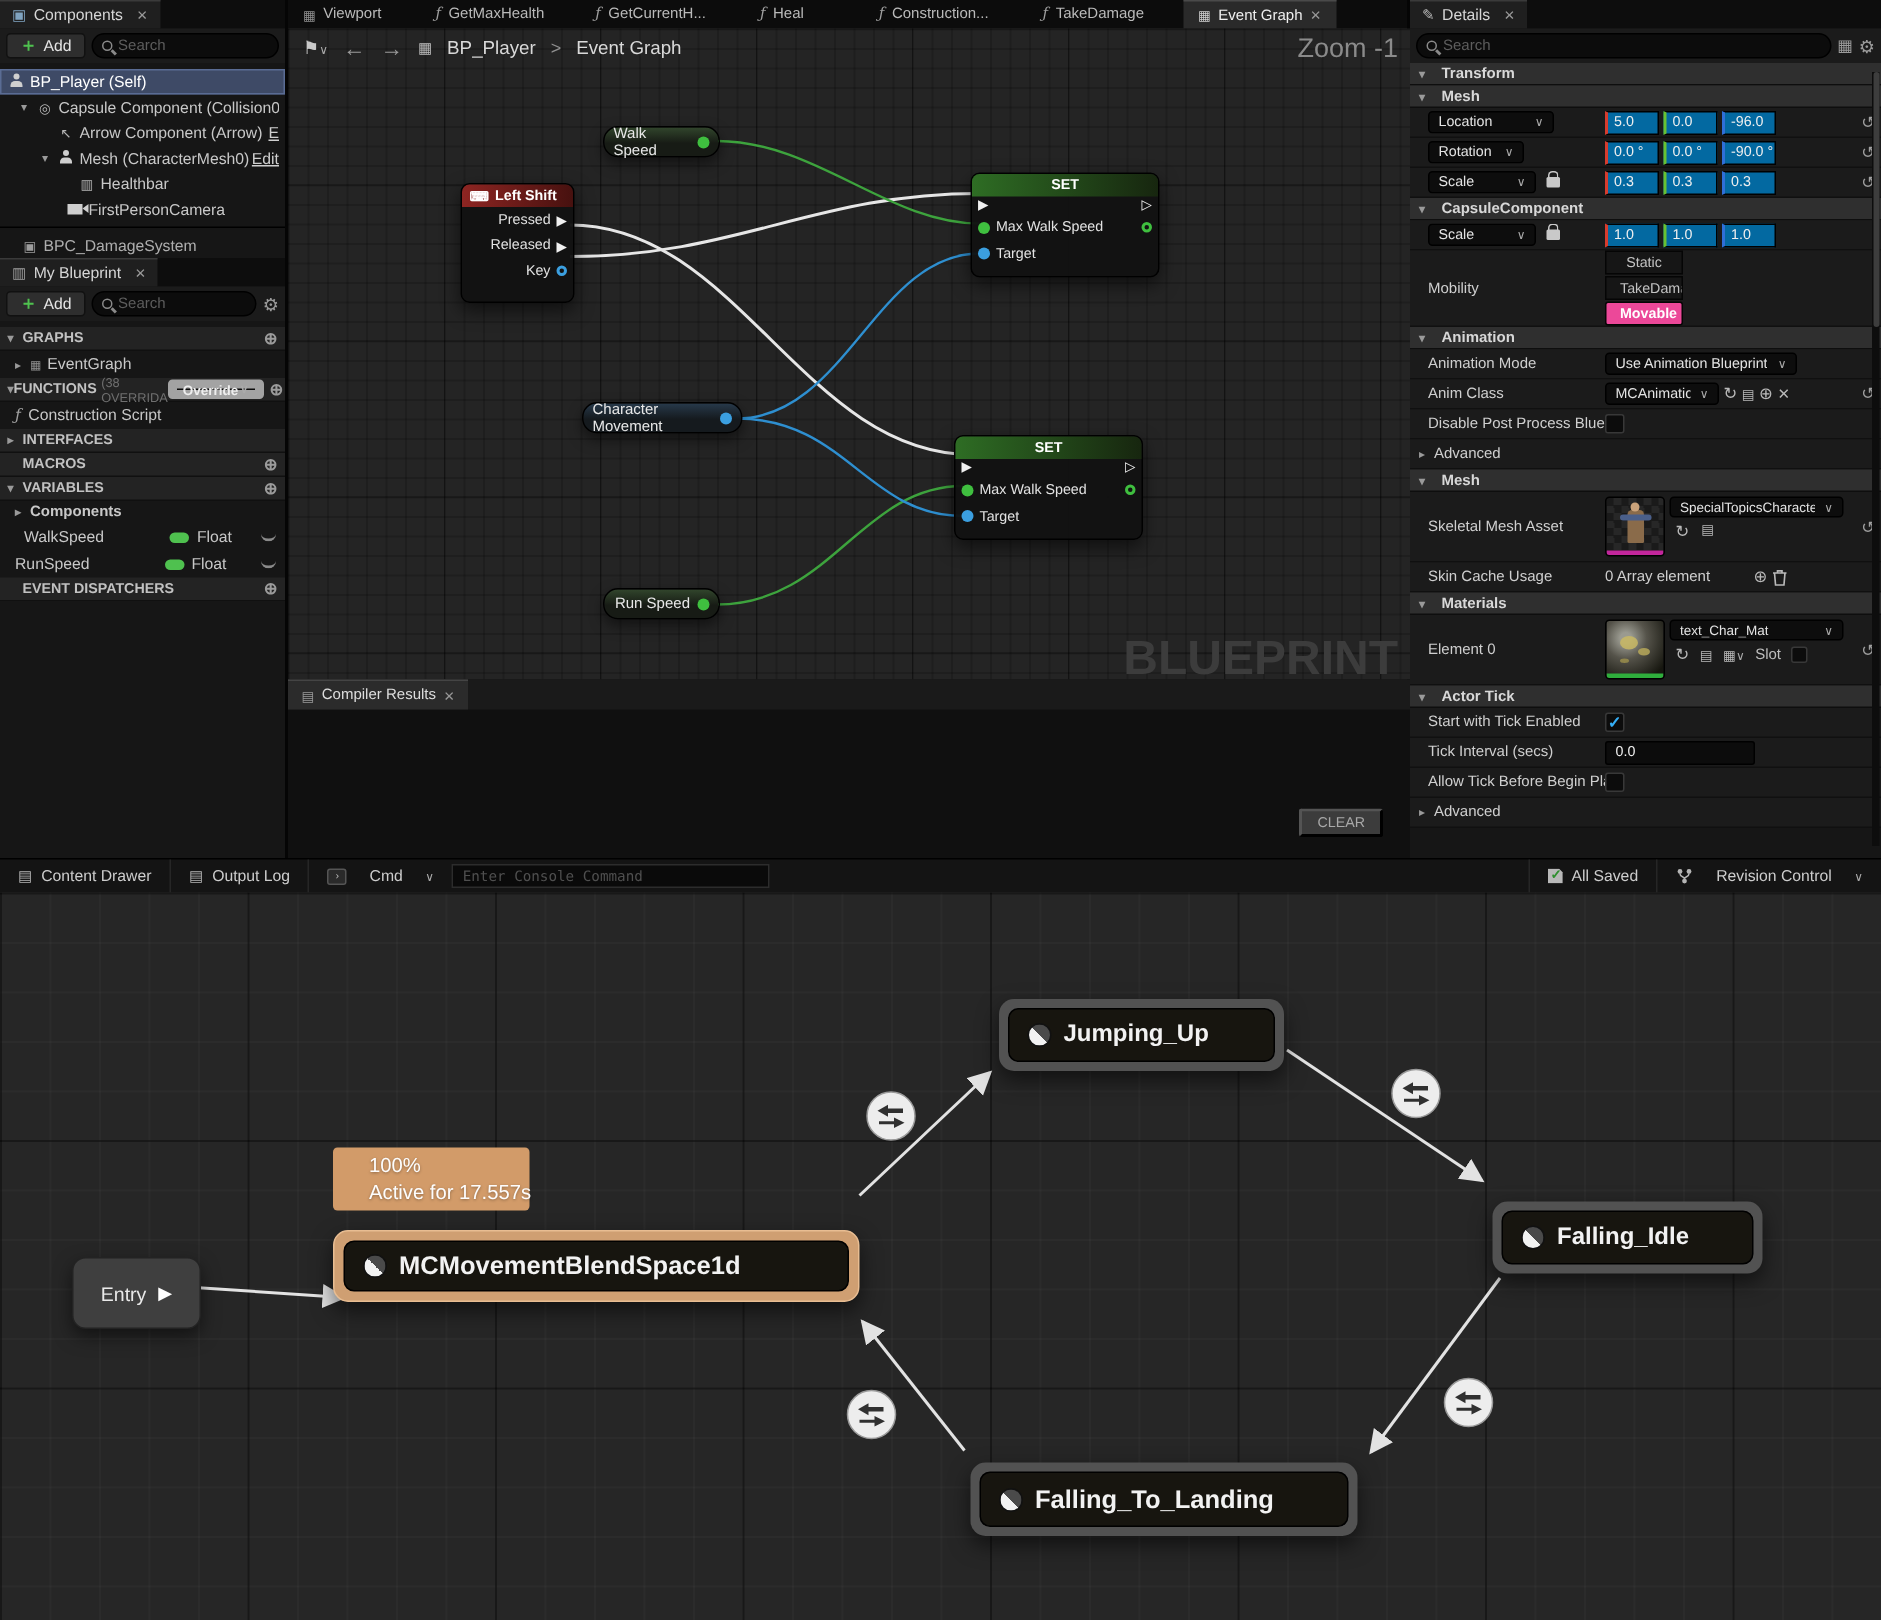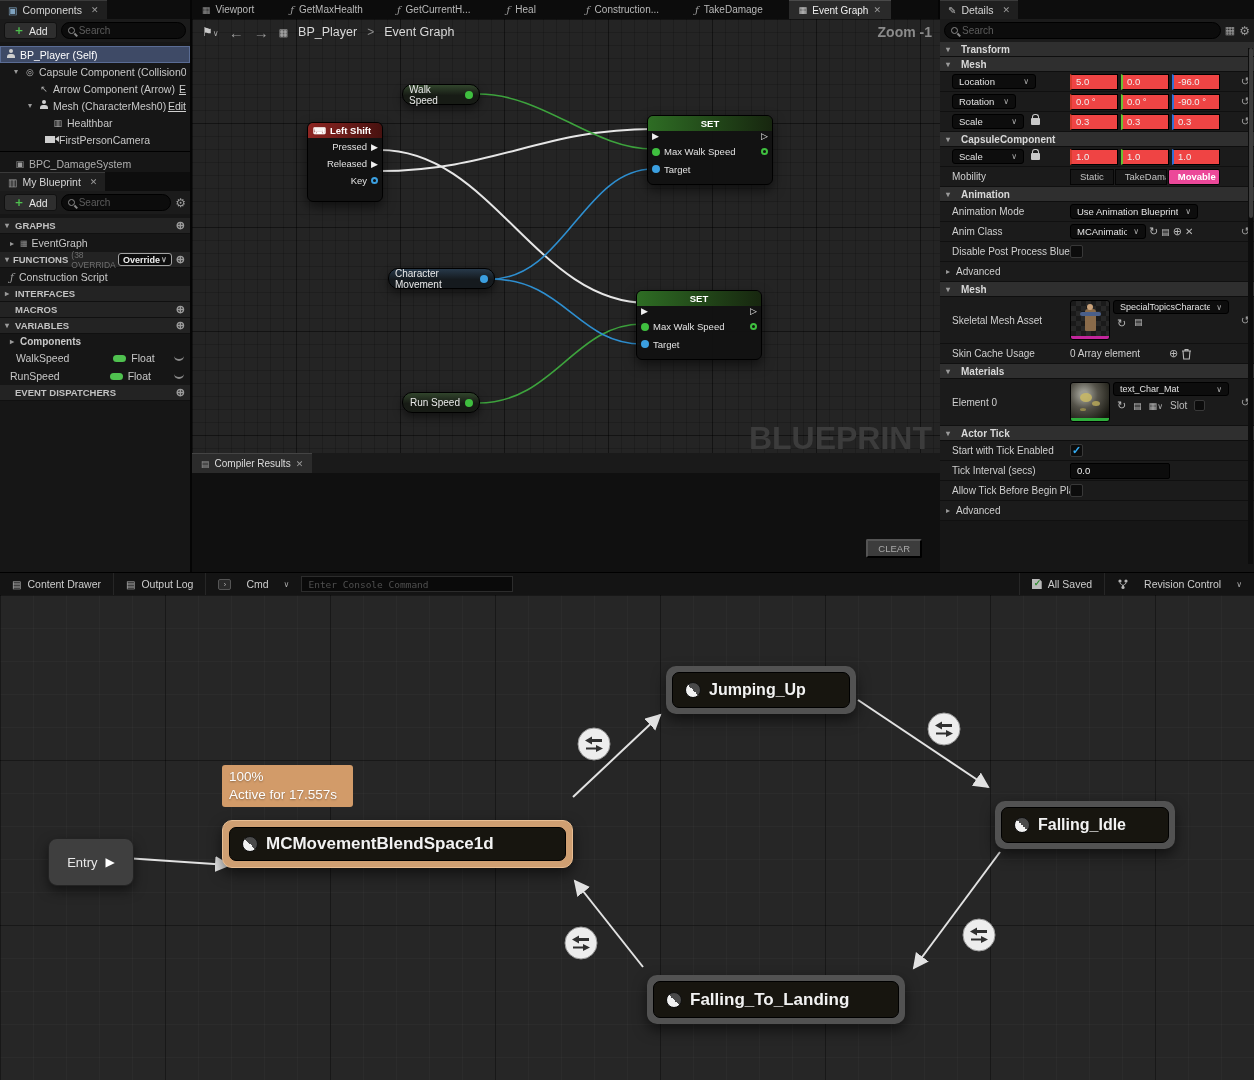--- a/index.html
+++ b/index.html
@@ -48,42 +48,42 @@
   .cam { width:10px; height:7px; background:#cfcfcf; position:relative; display:inline-block; }
   .cam::after { content:""; position:absolute; right:-4px; top:0.5px; border-right:4px solid #cfcfcf;
     border-top:3px solid transparent; border-bottom:3px solid transparent; }
   .divline { height:1px; background:#000; margin:3px 0; }
   .sect { display:flex; align-items:center; height:16px; padding:0 5px; background:#232323;
     font-size:9.5px; font-weight:bold; color:#c2c2c2; border-bottom:1px solid #101010; }
   .sect .right { margin-left:auto; display:flex; gap:4px; align-items:center; }
   .mrow { display:flex; align-items:center; height:18px; padding:0 6px 0 10px; font-size:10.5px; }
   .pill { width:13px; height:7px; border-radius:4px; background:#4fc14f; margin-right:5px; }
   .eye { width:10px; height:5px; border-bottom:2px solid #8a8a8a; border-radius:0 0 8px 8px; margin-left:auto; }
-  .ovrbtn { background:#0d0d0d; border:1px solid #a3a3a3; border-radius:3px; color:#eee;
+  .ovrbtn { background:#0d0d0d; border:6px solid #a3a3a3; border-radius:3px; color:#eee;
     font-size:9px; font-weight:bold; padding:0 4px; height:13px; display:flex; align-items:center; gap:1px;text-align:center; }
   .dim { color:#6f6f6f; font-weight:normal; font-size:8.5px; }
 
   
   #center { left:190px; top:0; width:750px; height:572px; background:#202020; border-left:2px solid #050505; border-right:2px solid #050505; }
   .gtabs { height:19px; background:#0c0c0c; display:flex; align-items:stretch; font-size:10px; color:#b9b9b9; }
   .gtab { display:flex; align-items:center; gap:5px; padding:0 10px; margin-right:2px; white-space:nowrap; }
   .gtab .fx { font-style:italic; color:#9f9f9f; font-family:"DejaVu Serif",serif; }
   .gtab.active { background:#2a2a2a; border-top:1px solid #4a4a4a; color:#efefef; }
   #canvas { position:absolute; left:0; top:19px; width:750px; height:434px; overflow:hidden;
     background-color:#242424;
     background-image:
       linear-gradient(rgba(0,0,0,.38) 1px, transparent 1px),
       linear-gradient(90deg, rgba(0,0,0,.38) 1px, transparent 1px),
       linear-gradient(rgba(0,0,0,.18) 1px, transparent 1px),
       linear-gradient(90deg, rgba(0,0,0,.18) 1px, transparent 1px);
     background-size:104px 104px,104px 104px,13px 13px,13px 13px; }
   .gtoolbar { position:absolute; left:0; top:0; width:100%; height:26px; display:flex;
     align-items:center; gap:10px; padding:0 10px; font-size:12px; color:#b5b5b5; }
   .gtoolbar .bc { color:#d9d9d9; font-size:12.5px; }
-  .zoomlbl { margin-left:auto; color:#8b8b8b; font-size:14px;font-weight:bold; }
+  .zoomlbl { margin-left:auto; color:#8b8b8b; font-size:18px; }
   .watermark { position:absolute; right:10px; bottom:-4px; font-size:32px; font-weight:bold;
     color:#3c3c3c; letter-spacing:0; }
 
   .node { position:absolute; background:rgba(18,18,18,.96); border:1px solid #000; border-radius:6px;
     box-shadow:0 5px 12px rgba(0,0,0,.55); font-size:9.5px; color:#e2e2e2; }
   .nhead { height:15px; display:flex; align-items:center; gap:4px; padding:0 5px;
     border-radius:5px 5px 0 0; font-weight:bold; color:#fff; }
   .nhead.red { background:linear-gradient(90deg,#8e2522,#47110f); }
   .nhead.green { background:linear-gradient(90deg,#2e6d24,#17260f); justify-content:center; }
   .prow { display:flex; align-items:center; height:17px; padding:0 4px; }
@@ -112,28 +112,28 @@
   #details { left:940px; top:0; width:314px; height:572px; background:#161616; }
   .drow { display:flex; align-items:center; min-height:20px; padding:0 4px 0 12px;
     border-bottom:1px solid #101010; background:#1b1b1b; font-size:10px; color:#cfcfcf; }
   .dcat { display:flex; align-items:center; gap:5px; height:15px; padding:0 6px;
     background:#2f2f2f; font-size:10px; font-weight:bold; color:#d8d8d8; border-bottom:1px solid #0e0e0e; }
   .dname { width:118px; flex:none; display:flex; align-items:center; gap:5px; overflow:hidden; white-space:nowrap; }
   .dvals { display:flex; align-items:center; gap:3px; flex:1; }
   .ddl { background:#0d0d0d; border:1px solid #000; border-radius:3px; color:#e3e3e3;
     display:flex; align-items:center; justify-content:space-between; gap:6px;
     padding:1px 6px; font-size:9.5px; }
-  .vec { width:48px; background:#ef4444; border:1px solid #000; border-left-width:2px;
+  .vec { width:36px; background:#0369a1; border:1px solid #000; border-left-width:2px;
     padding:1.5px 4px; color:#efefef; font-size:9.5px; white-space:nowrap; overflow:hidden; }
   .vec.x { border-left-color:#d63c2e; } .vec.y { border-left-color:#69c132; } .vec.z { border-left-color:#2f6fd8; }
   .reset { margin-left:auto; color:#9f9f9f; font-size:11px; padding-left:4px; }
   .lock { width:9px; height:7px; background:#c9c9c9; border-radius:1px; position:relative; margin-left:2px; flex:none; }
   .lock::before { content:""; position:absolute; width:5px; height:5px; border:1.4px solid #c9c9c9;
     border-bottom:none; border-radius:3px 3px 0 0; left:1px; top:-4px; }
-  .seg { display:flex; gap:1px; }
+  .seg { display:flex; gap:1px;flex-direction:column; }
   .segbtn { padding:1.5px 9px; font-size:9.5px; color:#c2c2c2; background:#161616; border:1px solid #050505;
     max-width:52px; overflow:hidden; white-space:nowrap; }
   .segbtn.on { background:#ec4899; color:#fff; border-radius:2px; font-weight:bold; }
   .cbox { width:13px; height:13px; background:#0c0c0c; border:1px solid #383838; border-radius:2px;
     display:flex; align-items:center; justify-content:center; color:#35aef5; font-size:11px; font-weight:bold; }
   .thumb { width:40px; height:40px; border-radius:3px; border:1px solid #000; position:relative; flex:none;
     background:repeating-conic-gradient(#272727 0 25%, #1a1a1a 0 50%) 0 0/10px 10px; overflow:hidden; }
   .thumb .under { position:absolute; left:0; right:0; bottom:0; height:3px; }
   .thumb .figure { position:absolute; left:14px; top:8px; width:11px; height:22px; background:#8a6b4a;
     border-radius:3px 3px 1px 1px; }
@@ -178,21 +178,21 @@
   .statenode { position:absolute; border-radius:10px; padding:6px; box-shadow:0 6px 14px rgba(0,0,0,.55); }
   .statenode .inner { background:#17150f; border:1px solid #000; border-radius:7px; height:100%;
     display:flex; align-items:center; gap:8px; padding:0 12px; font-weight:bold; color:#f2f2f2; }
   .statenode.gray { background:#525252; }
   .statenode.orange { background:#cf9f72; border:1px solid #e8bd92; }
   .halfmoon { width:16px; height:16px; border-radius:50%; flex:none;
     background:linear-gradient(45deg,#f2f2f2 50%,#4a4a4a 50%); border:1px solid #111; }
   .entrynode { position:absolute; background:#3f3f3f; border:1px solid #232323; border-radius:9px;
     display:flex; align-items:center; justify-content:center; gap:8px; color:#e9e9e9;
     font-size:13px; box-shadow:0 5px 12px rgba(0,0,0,.5); }
-  .tooltip { position:absolute; background:#d29b69; border-radius:3px; padding:3px 7px;
+  .tooltip { position:absolute; background:#d29b69; border-radius:3px; padding:3px 24px;
     color:#fdfdfd; font-size:13.5px; line-height:1.35; white-space:nowrap; overflow:visible;
     text-shadow:0 1px 2px rgba(0,0,0,.35); }
 </style>
 </head>
 <body>
 
 <div id="app">
 
   <div id="components-panel" class="abs">
     <div class="tabbar">

